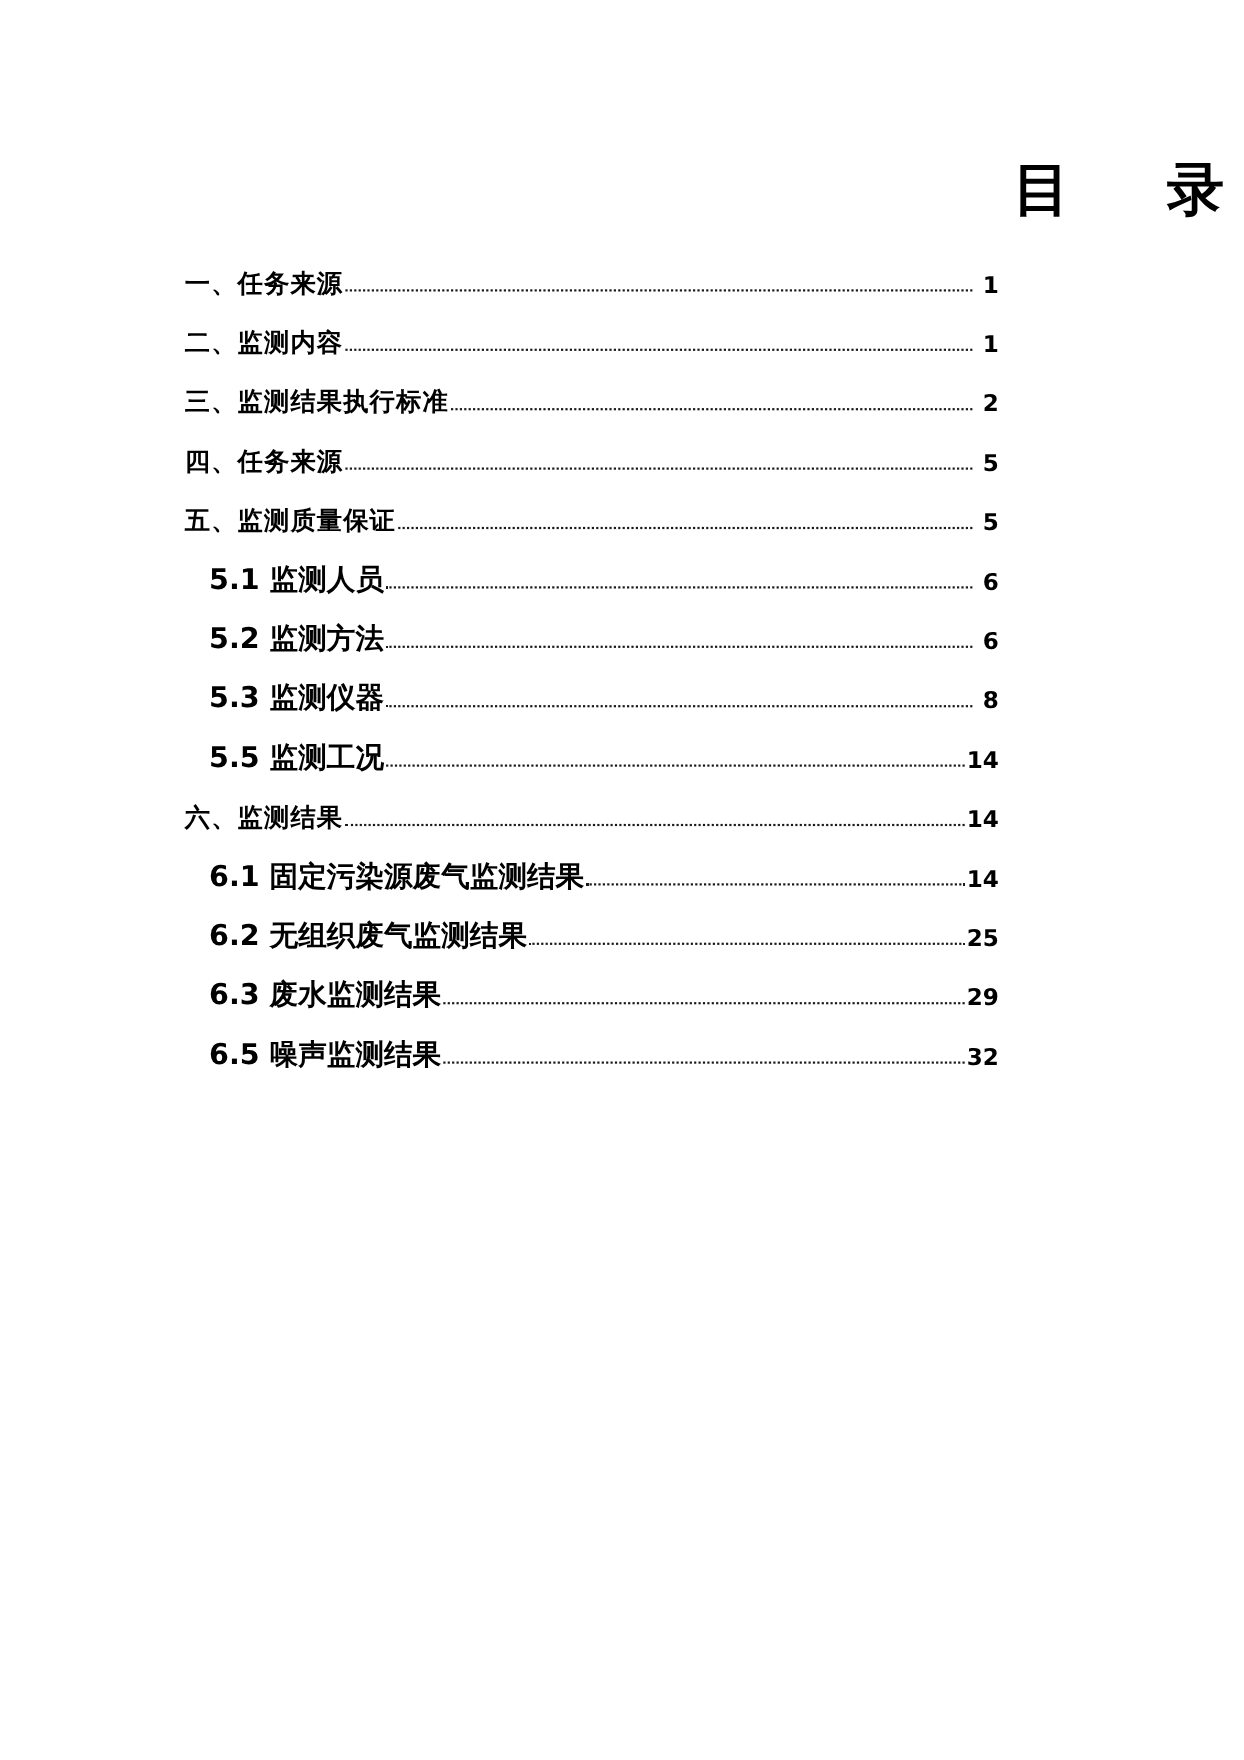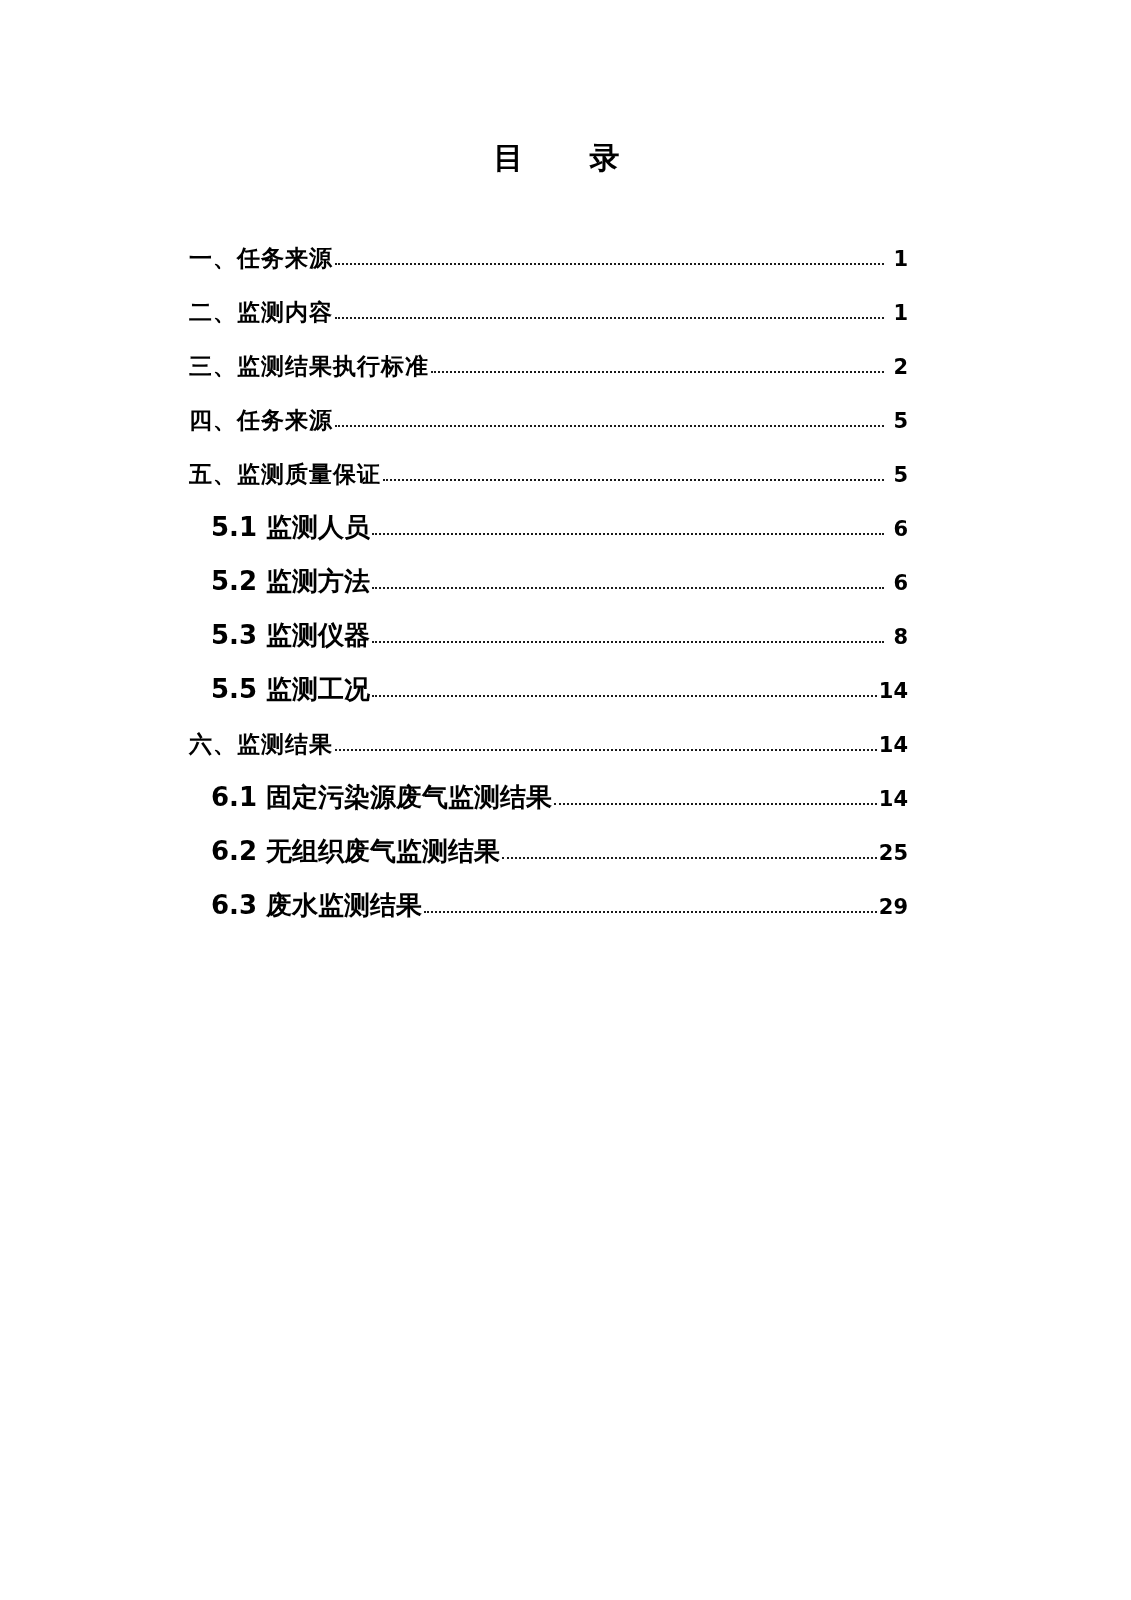--- a/index.html
+++ b/index.html
@@ -15,40 +15,39 @@
     font-family: "DejaVu Sans", "Liberation Sans", sans-serif;
     color: #000000;
     box-sizing: border-box;
     overflow: hidden;
   }
   .doc-title {
     position: absolute;
     top: 138px;
     left: 0;
     width: 1131px;
-    text-align: center;
-    font-size: 30px;
+    text-align: right;
+    font-size: 52px;
     font-weight: bold;
     letter-spacing: 18px;
     font-family: "DejaVu Serif", "Liberation Serif", serif;
   }
   .toc {
     position: absolute;
     top: 218px;
     left: 168px;
     width: 740px;
   }
   .toc-entry {
     display: flex;
     align-items: flex-end;
     font-weight: bold;
     margin-bottom: 0px;
     height: 54px;
     white-space: nowrap;
-    margin-left: 21px;
   }
   .toc-entry .label {
     font-size: 22px;
     line-height: 1;
     padding-bottom: 2px;
   }
   .toc-entry .leader {
     flex: 1 1 auto;
     border-bottom: 2px dotted #1a1a1a;
     margin: 0 2px 7px 2px;
@@ -160,15 +159,20 @@
       <span class="pageno">25</span>
     </div>
 
     <div class="toc-entry lvl2">
       <span class="label">6.3  废水监测结果</span>
       <span class="leader"></span>
       <span class="pageno">29</span>
     </div>
 
 
+    <div class="toc-entry lvl2">
+      <span class="label">6.5  噪声监测结果</span>
+      <span class="leader"></span>
+      <span class="pageno">32</span>
+    </div>
 
   </div>
 </div>
 
 </body></html>

